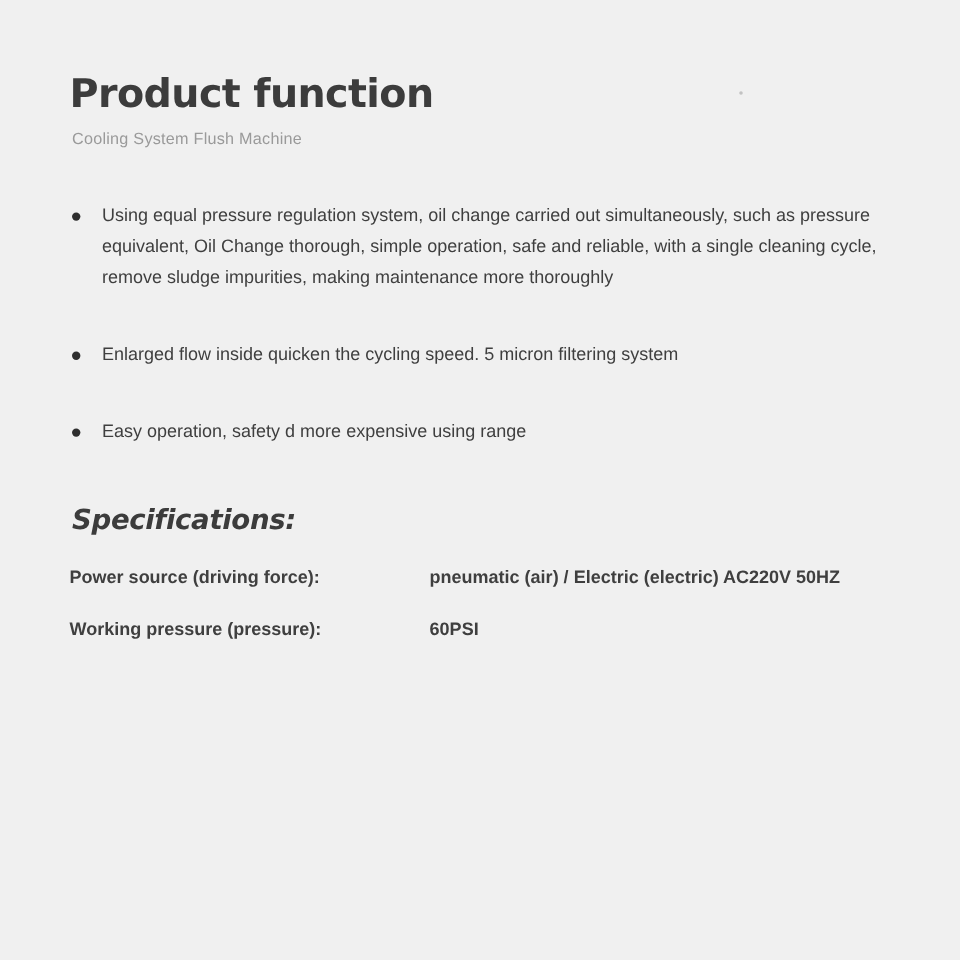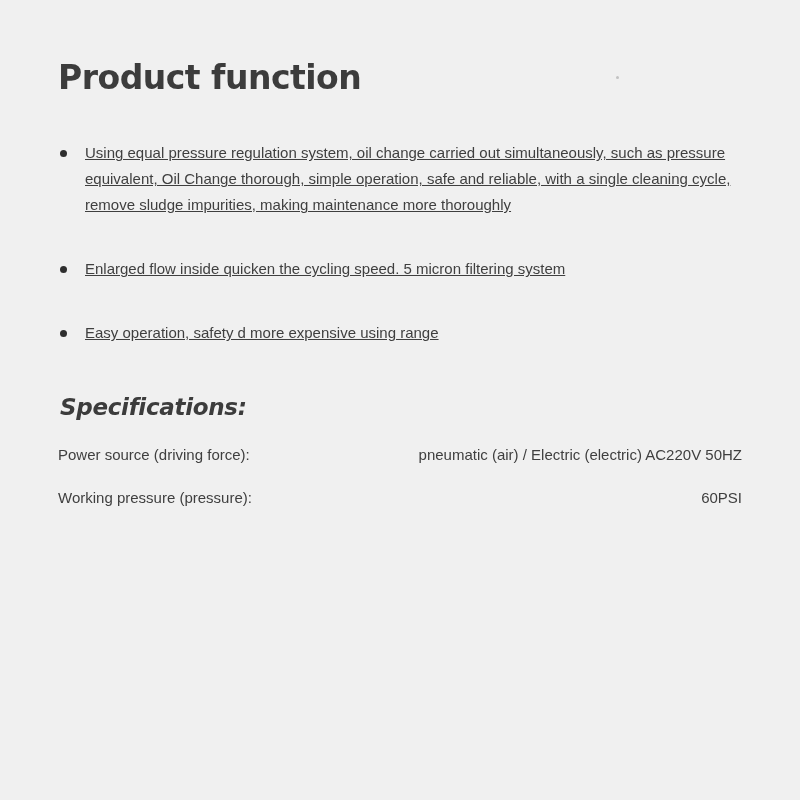--- a/index.html
+++ b/index.html
@@ -52,21 +52,20 @@
     list-style: none;
   }
   .feature {
     position: relative;
     padding-left: 27px;
     font-size: 15px;
     line-height: 26px;
     color: #3f3f3f;
     margin-bottom: 38px;
     max-width: 690px;
-    text-decoration: underline;
   }
   .feature:before {
     content: "";
     position: absolute;
     left: 2px;
     top: 10px;
     width: 7px;
     height: 7px;
     background: #2e2e2e;
     border-radius: 50%;
@@ -87,37 +86,39 @@
     width: 684px;
     border-collapse: collapse;
     margin-top: 26px;
     margin-left: 0;
   }
   .spec-table td {
     font-size: 15px;
     color: #3f3f3f;
     padding: 0 0 26px 0;
     vertical-align: top;
+    font-weight: bold;
   }
   .spec-label {
     width: 300px;
     text-align: left;
     white-space: nowrap;
   }
   .spec-value {
-    text-align: right;
+    text-align: left;
     white-space: nowrap;
   }
 </style>
 </head>
 <body>
 
 <div class="page">
 
   <h1 class="title">Product function</h1>
+  <div class="subtitle">Cooling System Flush Machine</div>
   <div class="speck"></div>
 
   <ul class="features">
     <li class="feature">Using equal pressure regulation system, oil change carried out simultaneously, such as pressure equivalent, Oil Change thorough, simple operation, safe and reliable, with a single cleaning cycle, remove sludge impurities, making maintenance more thoroughly</li>
     <li class="feature">Enlarged flow inside quicken the cycling speed. 5 micron filtering system</li>
     <li class="feature last">Easy operation, safety d more expensive using range</li>
   </ul>
 
   <div class="specs-heading">Specifications:</div>
 

